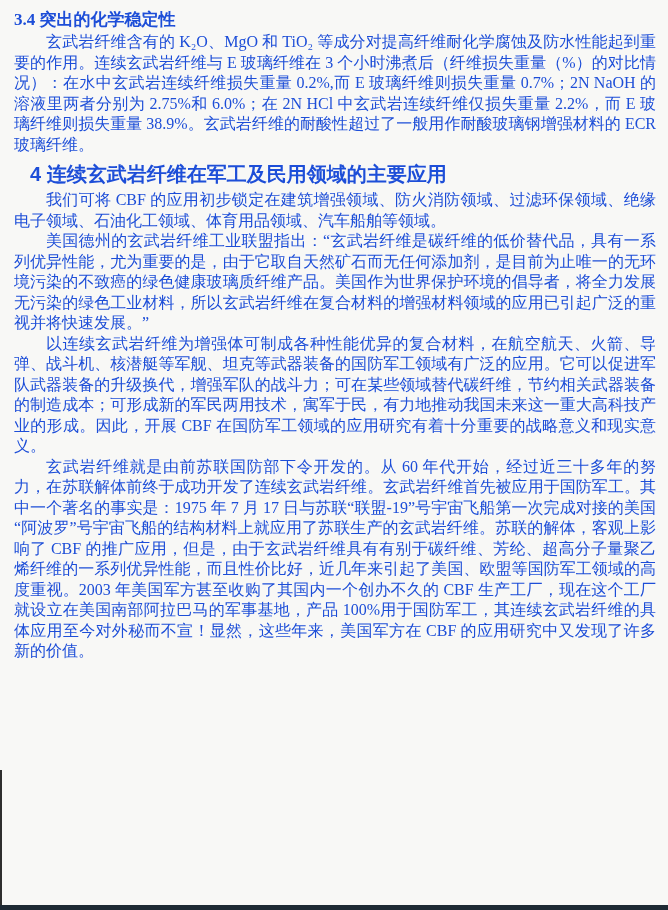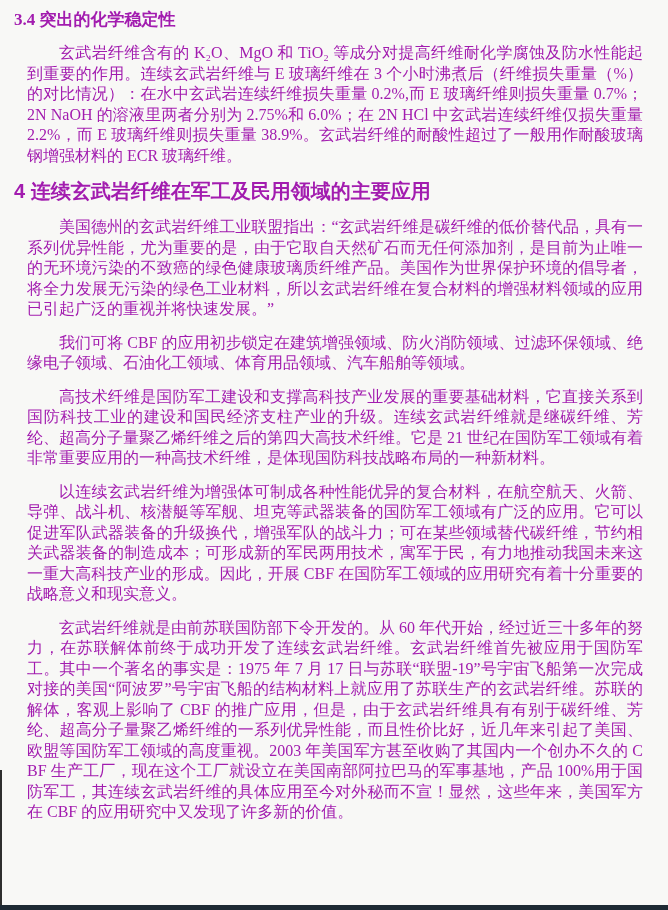--- a/index.html
+++ b/index.html
@@ -5,45 +5,45 @@
   html, body { margin: 0; padding: 0; }
   body {
     width: 668px; height: 910px;
     background: #e9e9e7;
     font-family: "Liberation Serif", "DejaVu Serif", serif;
   }
   .page {
     position: relative;
     width: 668px; height: 910px;
     background: #f8f8f6;
-    color: #a21caf;
+    color: #1d4ed8;
     overflow: hidden;
     box-sizing: border-box;
   }
   .content {
     padding: 5px 12px 0 14px;
   }
   .sec-h {
     font-size: 17px;
     line-height: 21px;
     font-weight: bold;
     margin: 4px 0 2px 0;
     font-family: "Liberation Serif", "DejaVu Serif", serif;
   }
   .chapter-h {
     font-size: 20px;
     line-height: 25px;
     font-weight: bold;
-    margin: 7px 0 3px 0;
+    margin: 7px 0 3px 16px;
     font-family: "Liberation Sans", "DejaVu Sans", sans-serif;
   }
   .para {
     font-size: 16px;
     line-height: 20.5px;
-    margin: 13px;
+    margin: 0;
     text-align: justify;
     text-indent: 2em;
     word-break: break-all;
   }
   .bottom-bar {
     position: absolute;
     left: 0; right: 0; bottom: 0;
     height: 5px;
     background: #1e2a34;
   }
@@ -65,23 +65,22 @@
       <p class="para">玄武岩纤维含有的 K₂O、MgO 和 TiO₂ 等成分对提高纤维耐化学腐蚀及防水性能起到重要的作用。连续玄武岩纤维与 E 玻璃纤维在 3 个小时沸煮后（纤维损失重量（%）的对比情况）：在水中玄武岩连续纤维损失重量 0.2%,而 E 玻璃纤维则损失重量 0.7%；2N NaOH 的溶液里两者分别为 2.75%和 6.0%；在 2N HCl 中玄武岩连续纤维仅损失重量 2.2%，而 E 玻璃纤维则损失重量 38.9%。玄武岩纤维的耐酸性超过了一般用作耐酸玻璃钢增强材料的 ECR 玻璃纤维。</p>
     </section>
 
 
 
     <section class="sec">
     </section>
 
     <section class="sec">
       <h2 class="chapter-h">4 连续玄武岩纤维在军工及民用领域的主要应用</h2>
+      <p class="para">我们可将 CBF 的应用初步锁定在建筑增强领域、防火消防领域、过滤环保领域、绝缘电子领域、石油化工领域、体育用品领域、汽车船舶等领域。</p>
       <p class="para">美国德州的玄武岩纤维工业联盟指出：“玄武岩纤维是碳纤维的低价替代品，具有一系列优异性能，尤为重要的是，由于它取自天然矿石而无任何添加剂，是目前为止唯一的无环境污染的不致癌的绿色健康玻璃质纤维产品。美国作为世界保护环境的倡导者，将全力发展无污染的绿色工业材料，所以玄武岩纤维在复合材料的增强材料领域的应用已引起广泛的重视并将快速发展。”</p>
-      <p class="para">我们可将 CBF 的应用初步锁定在建筑增强领域、防火消防领域、过滤环保领域、绝缘电子领域、石油化工领域、体育用品领域、汽车船舶等领域。</p>
-      <p class="para">高技术纤维是国防军工建设和支撑高科技产业发展的重要基础材料，它直接关系到国防科技工业的建设和国民经济支柱产业的升级。连续玄武岩纤维就是继碳纤维、芳纶、超高分子量聚乙烯纤维之后的第四大高技术纤维。它是 21 世纪在国防军工领域有着非常重要应用的一种高技术纤维，是体现国防科技战略布局的一种新材料。</p>
       <p class="para">以连续玄武岩纤维为增强体可制成各种性能优异的复合材料，在航空航天、火箭、导弹、战斗机、核潜艇等军舰、坦克等武器装备的国防军工领域有广泛的应用。它可以促进军队武器装备的升级换代，增强军队的战斗力；可在某些领域替代碳纤维，节约相关武器装备的制造成本；可形成新的军民两用技术，寓军于民，有力地推动我国未来这一重大高科技产业的形成。因此，开展 CBF 在国防军工领域的应用研究有着十分重要的战略意义和现实意义。</p>
       <p class="para">玄武岩纤维就是由前苏联国防部下令开发的。从 60 年代开始，经过近三十多年的努力，在苏联解体前终于成功开发了连续玄武岩纤维。玄武岩纤维首先被应用于国防军工。其中一个著名的事实是：1975 年 7 月 17 日与苏联“联盟-19”号宇宙飞船第一次完成对接的美国“阿波罗”号宇宙飞船的结构材料上就应用了苏联生产的玄武岩纤维。苏联的解体，客观上影响了 CBF 的推广应用，但是，由于玄武岩纤维具有有别于碳纤维、芳纶、超高分子量聚乙烯纤维的一系列优异性能，而且性价比好，近几年来引起了美国、欧盟等国防军工领域的高度重视。2003 年美国军方甚至收购了其国内一个创办不久的 CBF 生产工厂，现在这个工厂就设立在美国南部阿拉巴马的军事基地，产品 100%用于国防军工，其连续玄武岩纤维的具体应用至今对外秘而不宣！显然，这些年来，美国军方在 CBF 的应用研究中又发现了许多新的价值。</p>
     </section>
 
   </div>
 
   <div class="left-edge-line"></div>
   <div class="bottom-bar"></div>
 </div>
 

